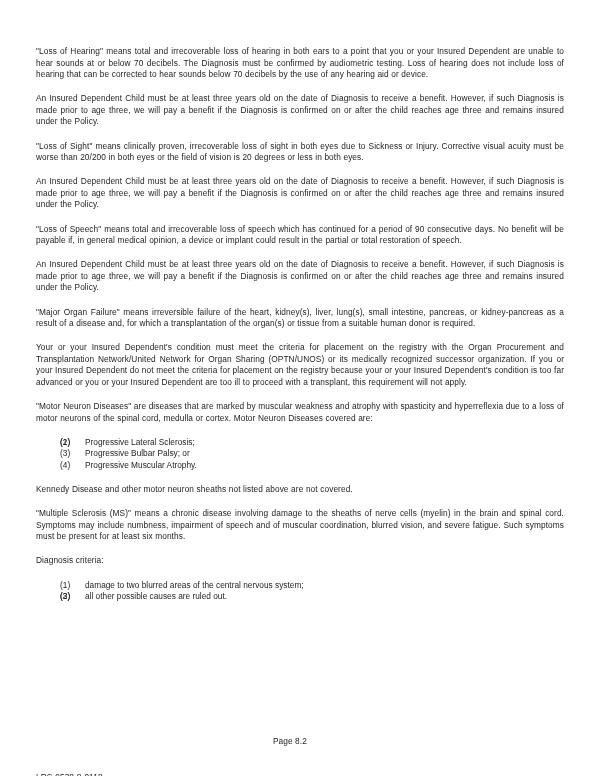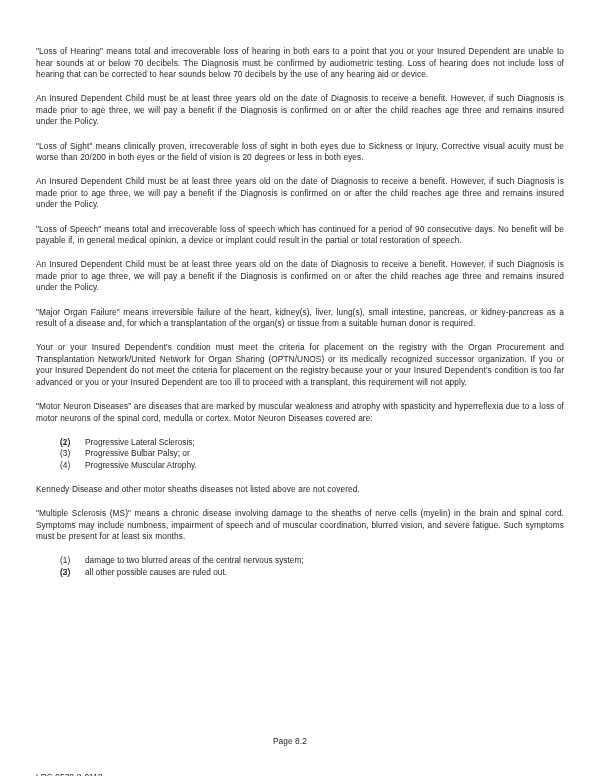--- a/index.html
+++ b/index.html
@@ -94,22 +94,23 @@
       <p class="para">An Insured Dependent Child must be at least three years old on the date of Diagnosis to receive a benefit.  However, if such Diagnosis is made prior to age three, we will pay a benefit if the Diagnosis is confirmed on or after the child reaches age three and remains insured under the Policy.</p>
       <p class="para">"Major Organ Failure" means irreversible failure of the heart, kidney(s), liver, lung(s), small intestine, pancreas, or kidney-pancreas as a result of a disease and, for which a transplantation of the organ(s) or tissue from a suitable human donor is required.</p>
       <p class="para">Your or your Insured Dependent's condition must meet the criteria for placement on the registry with the Organ Procurement and Transplantation Network/United Network for Organ Sharing (OPTN/UNOS) or its medically recognized successor organization.  If you or your Insured Dependent do not meet the criteria for placement on the registry because your or your Insured Dependent's condition is too far advanced or you or your Insured Dependent are too ill to proceed with a transplant, this requirement will not apply.</p>
       <p class="para">"Motor Neuron Diseases" are diseases that are marked by muscular weakness and atrophy with spasticity and hyperreflexia due to a loss of motor neurons of the spinal cord, medulla or cortex.  Motor Neuron Diseases covered are:</p>
       <ol class="numbered">
         <li><span class="num">(1)</span></li>
         <li><span class="num">(2)</span><span>Progressive Lateral Sclerosis;</span></li>
         <li><span class="num">(3)</span><span>Progressive Bulbar Palsy; or</span></li>
         <li><span class="num">(4)</span><span>Progressive Muscular Atrophy.</span></li>
       </ol>
-      <p class="para">Kennedy Disease and other motor sheaths diseases not listed above are not covered.</p>
+      <p class="para">Kennedy Disease and other motor neuron sheaths not listed above are not covered.</p>
       <p class="para">"Multiple Sclerosis (MS)" means a chronic disease involving damage to the sheaths of nerve cells (myelin) in the brain and spinal cord.  Symptoms may include numbness, impairment of speech and of muscular coordination, blurred vision, and severe fatigue. Such symptoms must be present for at least six months.</p>
+      <p class="para">Diagnosis criteria:</p>
       <ol class="numbered">
         <li><span class="num">(1)</span><span>damage to two blurred areas of the central nervous system;</span></li>
         <li><span class="num">(2)</span></li>
         <li><span class="num">(3)</span><span>all other possible causes are ruled out.</span></li>
       </ol>
     </div>
 
   <div class="footer">
     <span class="form-no">LRS-9538-8-0118</span>
     <span class="page-no">Page 8.2</span>

